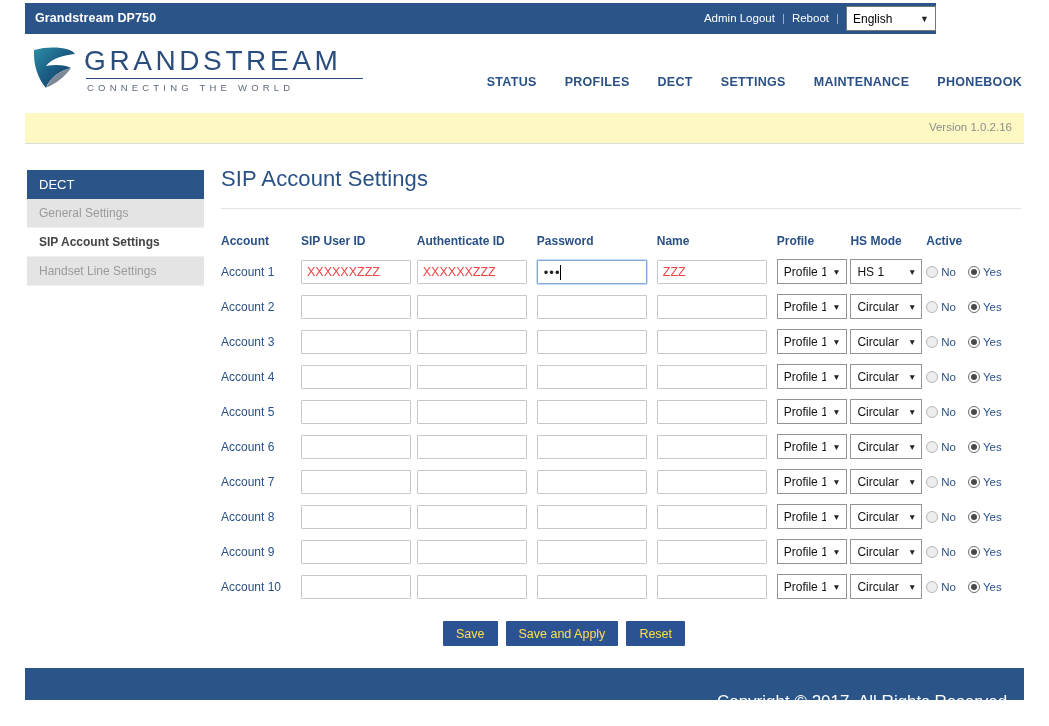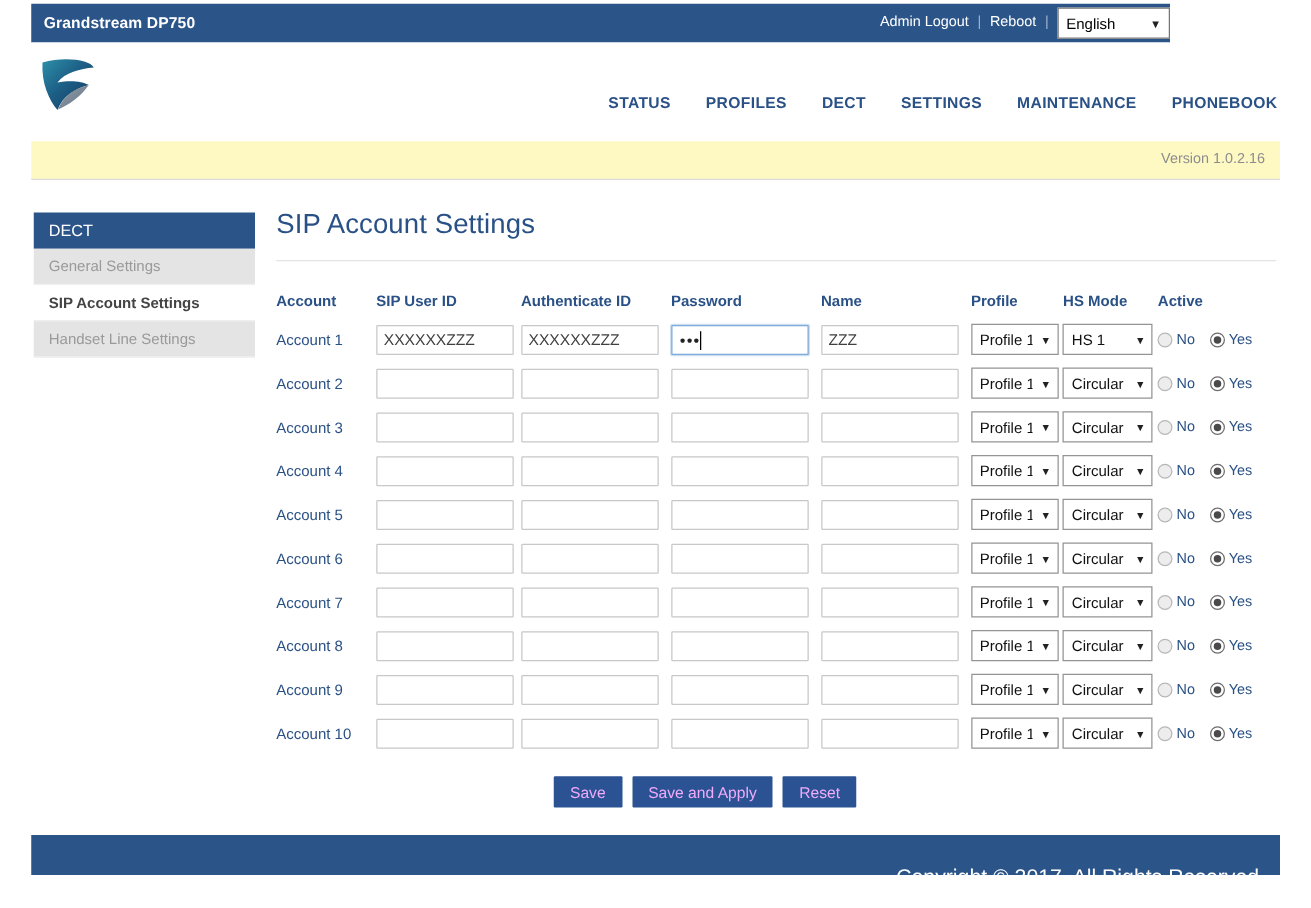--- a/index.html
+++ b/index.html
@@ -261,21 +261,21 @@
     color: #2a5186;
   }
   input.txt {
     width: 105px;
     height: 24px;
     box-sizing: border-box;
     border: 1px solid #c8c8c8;
     background: #ffffff;
     font-family: "Liberation Sans", sans-serif;
     font-size: 12.5px;
-    color: #404040;
+    color: #ef4444;
     padding: 0 5px;
     border-radius: 1px;
     outline: none;
   }
   input.txt.wide { width: 110px; }
   .pwd-visual {
     position: relative;
     width: 110px;
     height: 24px;
     box-sizing: border-box;
@@ -374,21 +374,21 @@
   }
 
   .buttons {
     margin-top: 12px;
     margin-left: 222px;
     display: flex;
     gap: 8px;
   }
   .btn {
     background: #2b5293;
-    color: #f0abfc;
+    color: #fde047;
     border: none;
     font-family: "Liberation Sans", sans-serif;
     font-size: 12.5px;
     height: 25px;
     padding: 0 13px;
     cursor: pointer;
     border-radius: 1px;
   }
 
   
@@ -440,20 +440,25 @@
           </linearGradient>
           <linearGradient id="gs2" x1="0" y1="0" x2="1" y2="1">
             <stop offset="0%" stop-color="#8d9aa6"></stop>
             <stop offset="100%" stop-color="#6a7785"></stop>
           </linearGradient>
         </defs>
         <path d="M4 6 C22 1, 42 4, 45 10 C34 11, 22 14, 16 22 C26 20, 36 21, 41 24
                  C30 27, 20 33, 16 44 C9 36, 3 22, 4 6 Z" fill="url(#gs1)"></path>
         <path d="M41 24 C30 27, 21 32, 16.5 43.5 C25 40, 35 33, 41 24 Z" fill="url(#gs2)"></path>
       </svg>
+      <div class="logo-text">
+        <div class="logo-word">GRANDSTREAM</div>
+        <div class="logo-rule"></div>
+        <div class="logo-sub">CONNECTING THE WORLD</div>
+      </div>
     </div>
 
     <div class="nav">
       <a href="#">STATUS</a>
       <a href="#">PROFILES</a>
       <a href="#">DECT</a>
       <a href="#">SETTINGS</a>
       <a href="#">MAINTENANCE</a>
       <a href="#" class="last">PHONEBOOK</a>
     </div>

